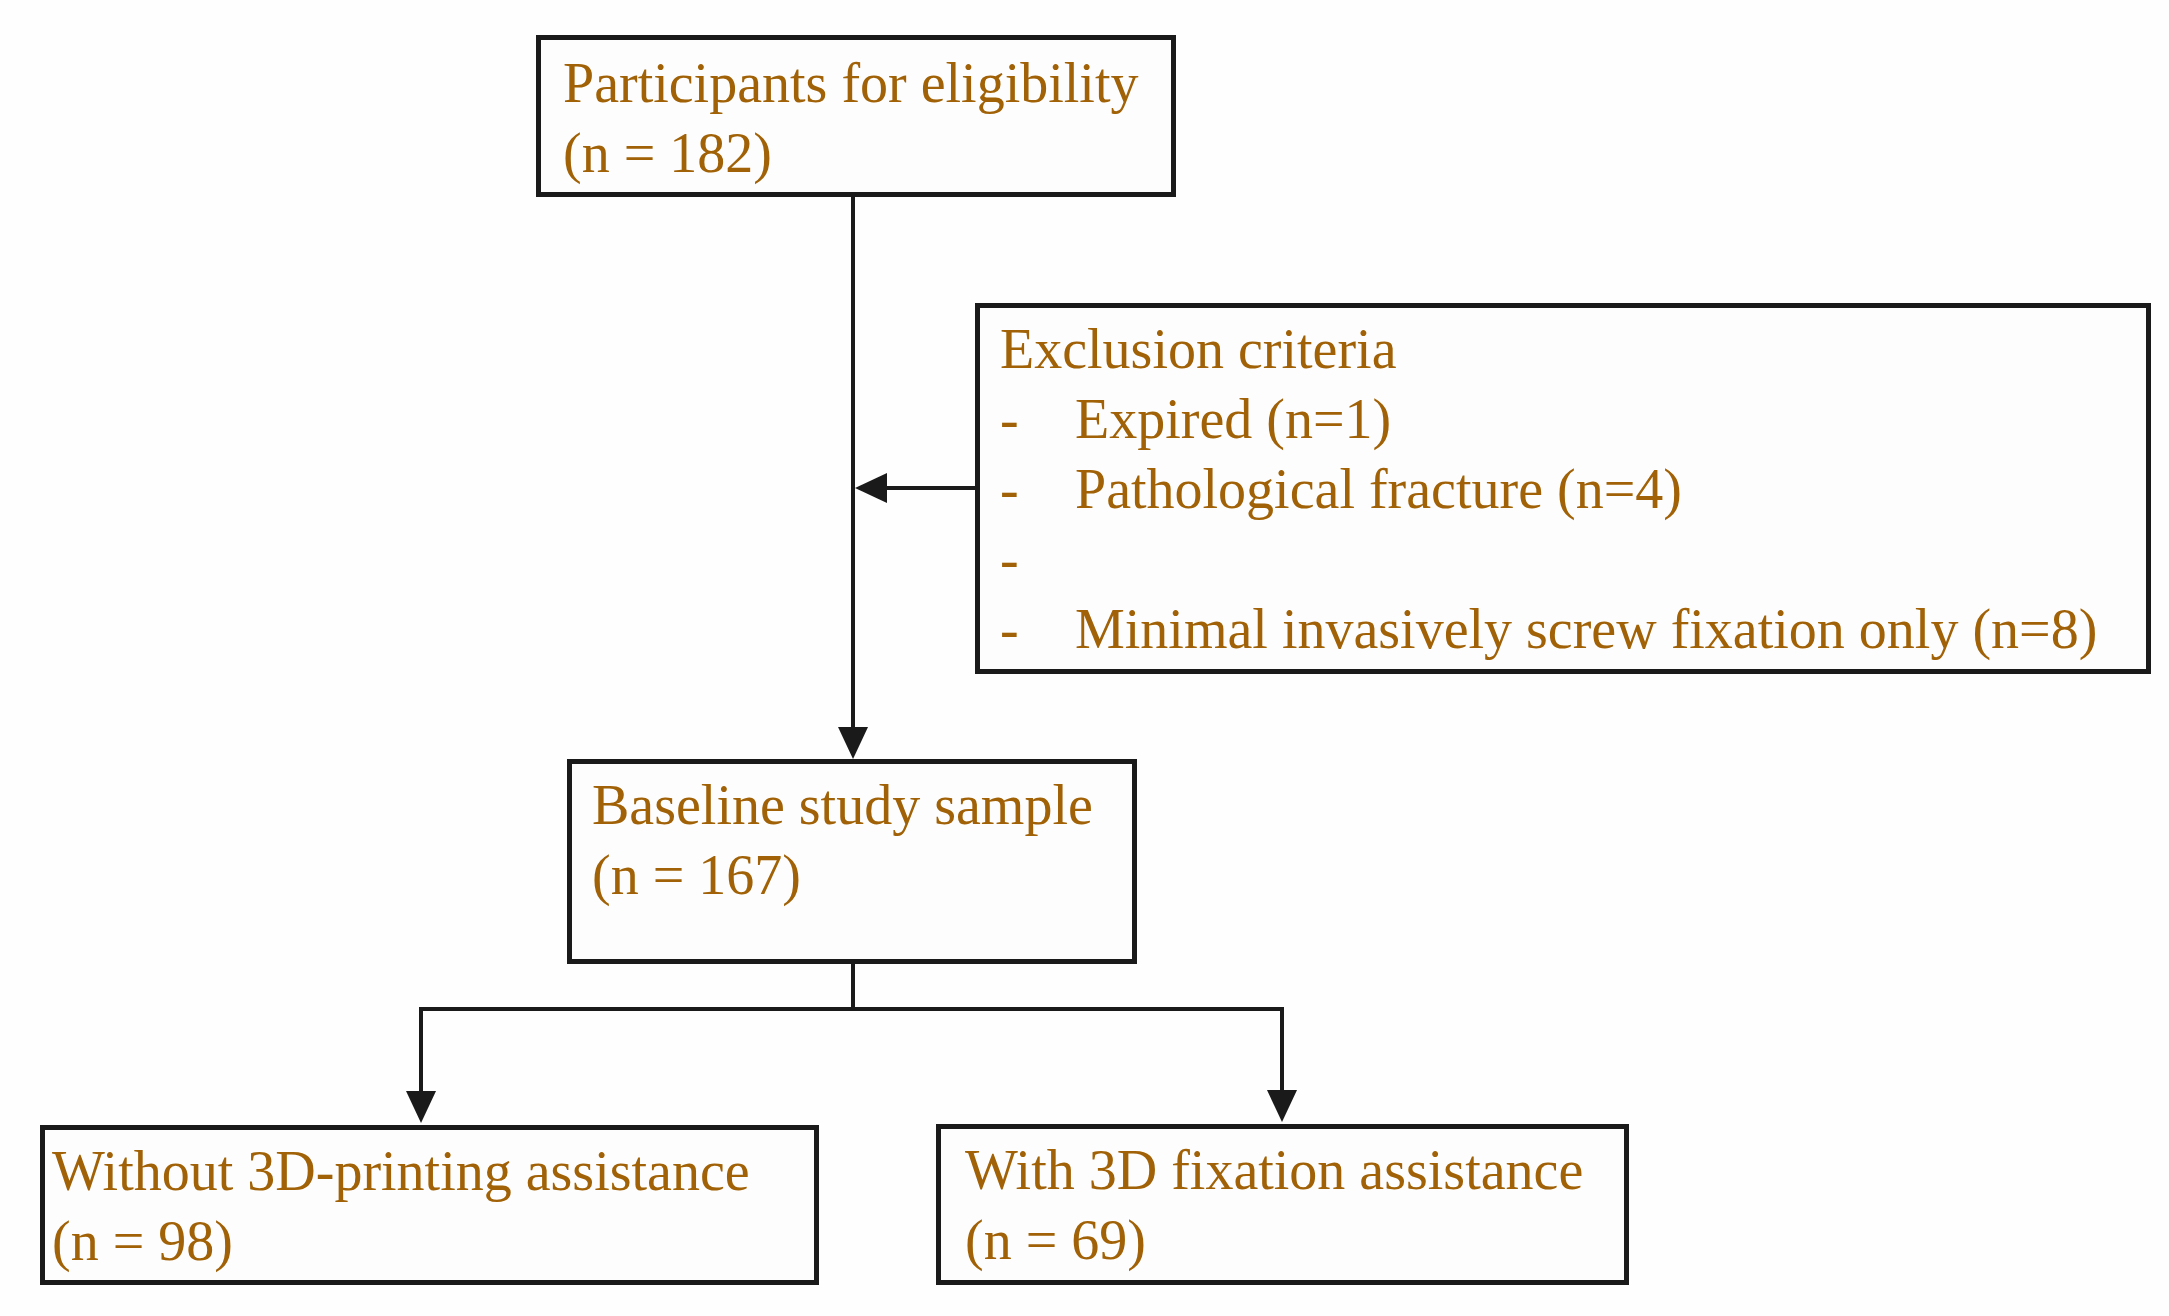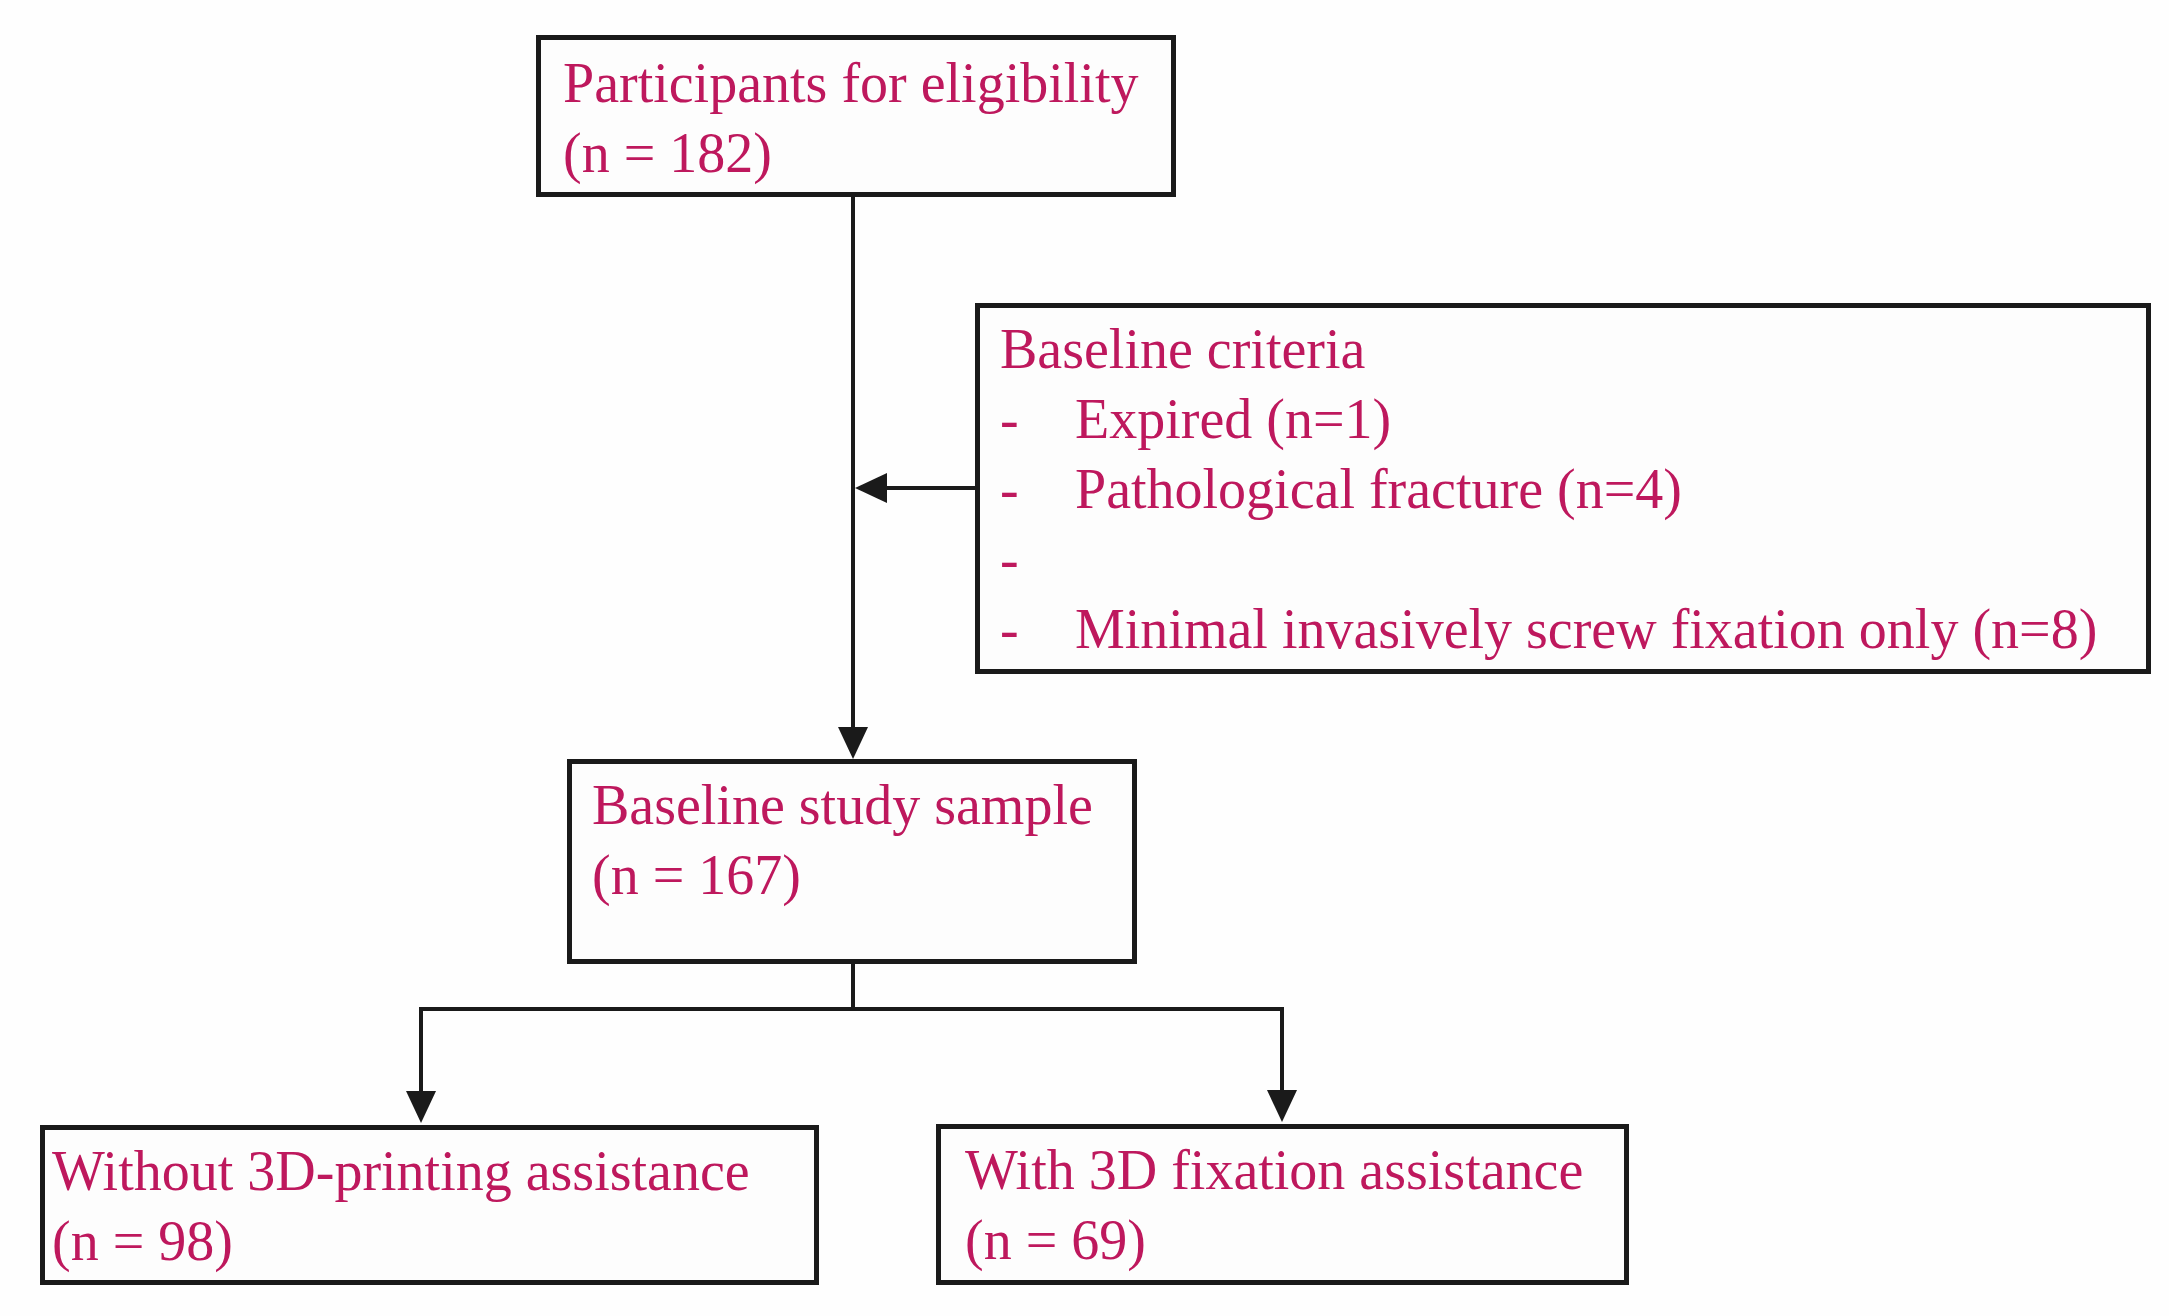--- a/index.html
+++ b/index.html
@@ -2,21 +2,21 @@
 <html><head>
 <meta charset="utf-8">
 <style>
   html, body { margin: 0; padding: 0; background: #ffffff; }
   #stage {
     position: relative;
     width: 2169px;
     height: 1316px;
     background: #fefefe;
     font-family: "Liberation Serif", "DejaVu Serif", serif;
-    color: #be185d;
+    color: #a16207;
     overflow: hidden;
   }
   .box {
     position: absolute;
     box-sizing: border-box;
     border: 5px solid #1a1a1a;
     background: #fdfdfd;
     font-size: 56px;
     line-height: 70px;
   }
@@ -74,21 +74,21 @@
   <div class="conn" id="conn-drop-right"></div>
   <div class="arrow-down" id="arrow-left-box"></div>
   <div class="arrow-down" id="arrow-right-box"></div>
 
   <div class="box" id="box-eligibility">
     <div class="line">Participants for eligibility</div>
     <div class="line">(n = 182)</div>
   </div>
 
   <div class="box" id="box-exclusion">
-    <div class="line">Baseline criteria</div>
+    <div class="line">Exclusion criteria</div>
     <div class="excl-row">
       <span class="excl-marker">-</span>
       <span>Expired (n=1)</span>
     </div>
     <div class="excl-row">
       <span class="excl-marker">-</span>
       <span>Pathological fracture (n=4)</span>
     </div>
     <div class="excl-row">
       <span class="excl-marker">-</span>

